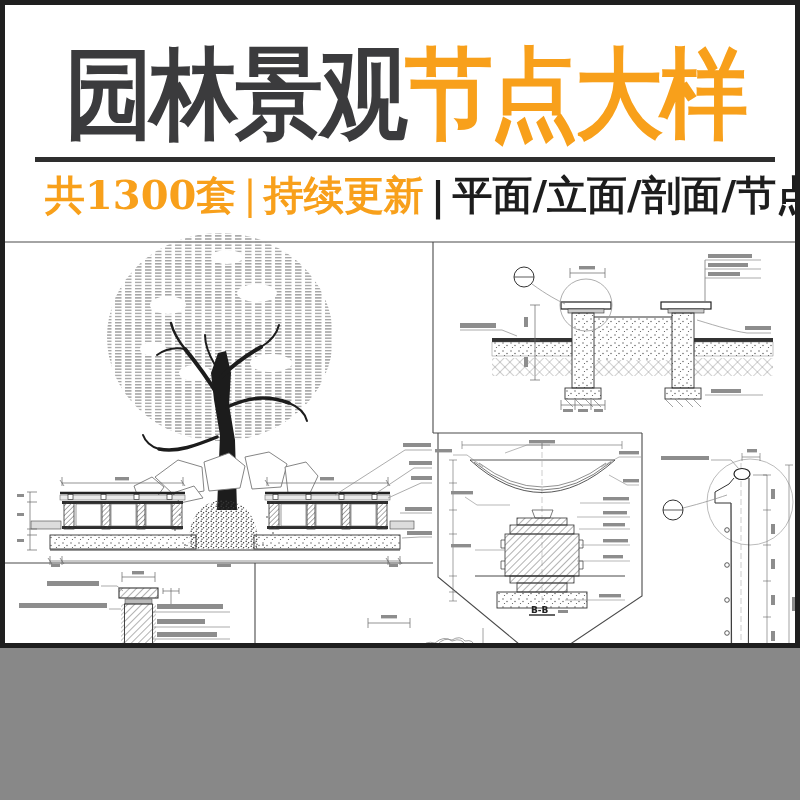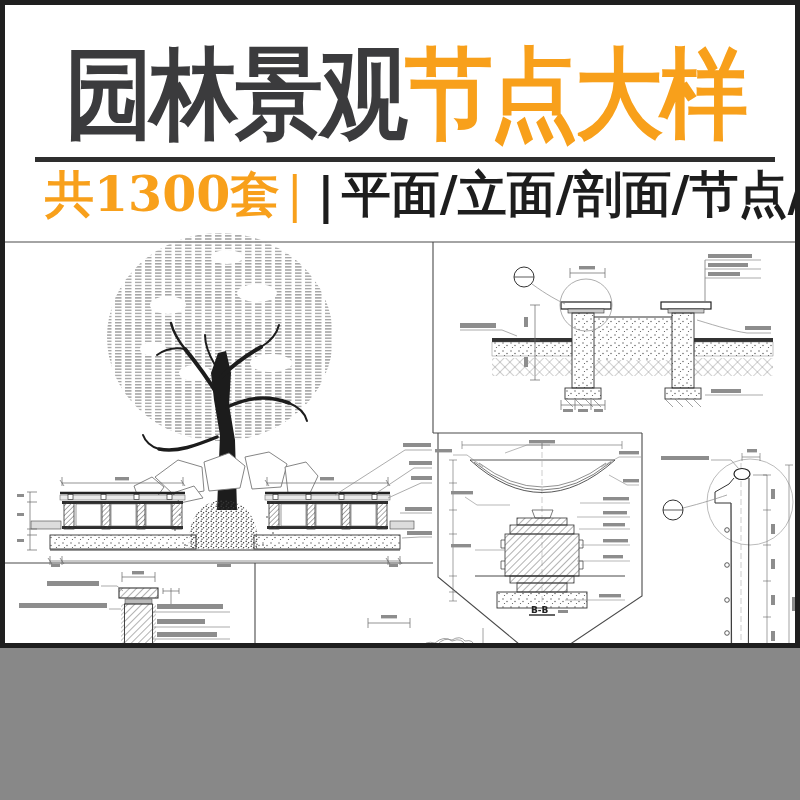--- a/index.html
+++ b/index.html
@@ -15,21 +15,21 @@
     font-weight:900;font-size:88px;letter-spacing:-3px;line-height:1;
     transform:scaleY(1.12);transform-origin:center;white-space:nowrap;
   }
   .title-dark{color:#3b3b3d;}
   .title-orange{color:#f8a01b;}
   .divider{position:absolute;left:30px;top:152px;width:740px;height:5px;background:#2e2e2e;}
   .subtitle-row{
     position:absolute;left:40px;top:163px;width:724px;height:54px;
     display:flex;align-items:center;white-space:nowrap;
     font-family:"DejaVu Serif","Liberation Serif",serif;
-    font-size:49px;font-weight:700;
+    font-size:40px;font-weight:700;
   }
   .sub-orange{color:#f8a01b;}
   .sub-black{color:#1d1d1d;}
   .sep{display:inline-block;margin:0 7px;font-weight:400;}
   .sep-orange{color:#f8a01b;}
   .sep-black{color:#1d1d1d;font-weight:700;}
   
   #cad{position:absolute;left:0;top:0;width:790px;height:790px;}
   
   .wm-brand{
@@ -52,20 +52,21 @@
 <div id="stage">
 
   <div class="title-row">
     <span class="title-dark">园林景观</span>
       <span class="title-orange">节点大样</span>
   </div>
   <div class="divider"></div>
   <div class="subtitle-row">
     <span class="sub-orange">共1300套</span>
     <span class="sep sep-orange">|</span>
+    <span class="sub-orange">持续更新</span>
     <span class="sep sep-black">|</span>
     <span class="sub-black">平面/立面/剖面/节点/大样</span>
   </div>
 
   <svg id="cad" viewBox="0 0 790 790">
     <defs>
       <pattern id="h45" patternUnits="userSpaceOnUse" width="5" height="5" patternTransform="rotate(45)">
         <line x1="0" y1="0" x2="0" y2="5" stroke="#666" stroke-width="1"></line>
       </pattern>
       <pattern id="h45d" patternUnits="userSpaceOnUse" width="3.5" height="3.5" patternTransform="rotate(45)">

